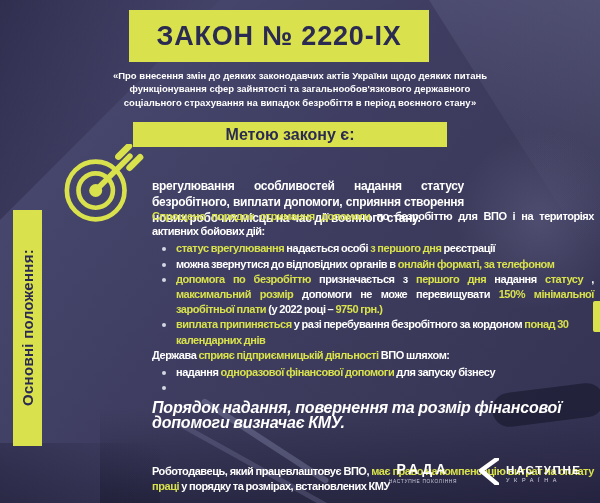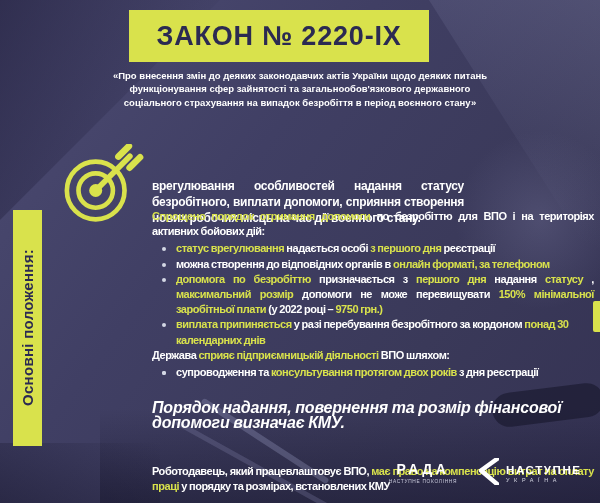--- a/index.html
+++ b/index.html
@@ -122,20 +122,23 @@
   <div class="bg-shape bgE"></div>
   <div class="bg-shape pen1"></div>
   <div class="bg-shape pen2"></div>
   <div class="bg-shape stapler"></div>
 
   <div class="title-block">
     <h1>ЗАКОН № 2220-IX</h1>
   </div>
   <p class="subtitle">«Про внесення змін до деяких законодавчих актів України щодо деяких питань функціонування сфер зайнятості та загальнообов'язкового державного соціального страхування на випадок безробіття в період воєнного стану»</p>
 
+  <div class="purpose-heading-block">
+    <span>Метою закону є:</span>
+  </div>
   <div class="target-icon">
     <svg width="94" height="80" viewBox="0 0 100 86">
       <circle cx="40" cy="50" r="31" fill="none" stroke="#d9e24c" stroke-width="5"></circle>
       <circle cx="40" cy="50" r="18.5" fill="none" stroke="#d9e24c" stroke-width="5"></circle>
       <circle cx="40" cy="50" r="7" fill="#d9e24c"></circle>
       <g transform="rotate(-45 40 50)" stroke="#d9e24c" stroke-linecap="round">
         <line x1="40" y1="50" x2="92" y2="50" stroke-width="6"></line>
         <line x1="83" y1="41.5" x2="99" y2="41.5" stroke-width="7"></line>
         <line x1="83" y1="58.5" x2="99" y2="58.5" stroke-width="7"></line>
       </g>
@@ -150,41 +153,41 @@
   <div class="content">
     <p class="rich intro"><span class="hl">Спрощено порядок отримання допомоги</span><span class="wt"> по безробіттю для ВПО і на територіях активних бойових дій:</span></p>
 
     <ul class="bullets">
       <li>
         <span class="dot"></span>
         <span class="li-text rich"><span class="hl">статус врегулювання</span><span class="wt"> надається особі </span><span class="hl">з першого дня</span><span class="wt"> реєстрації</span></span>
       </li>
       <li>
         <span class="dot"></span>
-        <span class="li-text rich"><span class="wt">можна створення до відповідних органів в </span><span class="hl">онлайн форматі, за телефоном</span></span>
+        <span class="li-text rich"><span class="wt">можна звернутися до відповідних органів в </span><span class="hl">онлайн форматі, за телефоном</span></span>
       </li>
       <li class="justify">
         <span class="dot"></span>
         <span class="li-text rich"><span class="hl">допомога по безробіттю</span><span class="wt"> призначається з </span><span class="hl">першого дня</span><span class="wt"> надання </span><span class="hl">статусу</span><span class="wt"> , </span><span class="hl">максимальний розмір</span><span class="wt"> допомоги не може перевищувати </span><span class="hl">150% мінімальної заробітньої плати</span><span class="wt"> (у 2022 році – </span><span class="hl">9750 грн.)</span></span>
       </li>
       <li>
         <span class="dot"></span>
         <span class="li-text rich"><span class="hl">виплата припиняється</span><span class="wt"> у разі перебування безробітного за кордоном </span><span class="hl">понад 30 календарних днів</span></span>
       </li>
     </ul>
 
     <p class="rich section2"><span class="wt">Держава </span><span class="hl">сприяє підприємницькій діяльності</span><span class="wt"> ВПО шляхом:</span></p>
 
     <ul class="bullets">
       <li>
         <span class="dot"></span>
-      </li>
-      <li>
-        <span class="dot"></span>
-        <span class="li-text rich"><span class="wt">супроводження та </span><span class="hl">консультування протягом двох років</span><span class="wt"> з дня реєстрації</span></span>
+        <span class="li-text rich"><span class="wt">надання </span><span class="hl">одноразової фінансової допомоги</span><span class="wt"> для запуску бізнесу</span></span>
+      </li>
+      <li>
+        <span class="dot"></span>
       </li>
     </ul>
 
     <p class="note">Порядок надання, повернення та розмір фінансової допомоги визначає КМУ.</p>
 
     <p class="rich employer"><span class="wt">Роботодавець, який працевлаштовує ВПО, </span><span class="hl">має право на компенсацію витрат на оплату праці</span><span class="wt"> у порядку та розмірах, встановлених КМУ</span></p>
   </div>
 
   <div class="lime-strip"></div>
 

